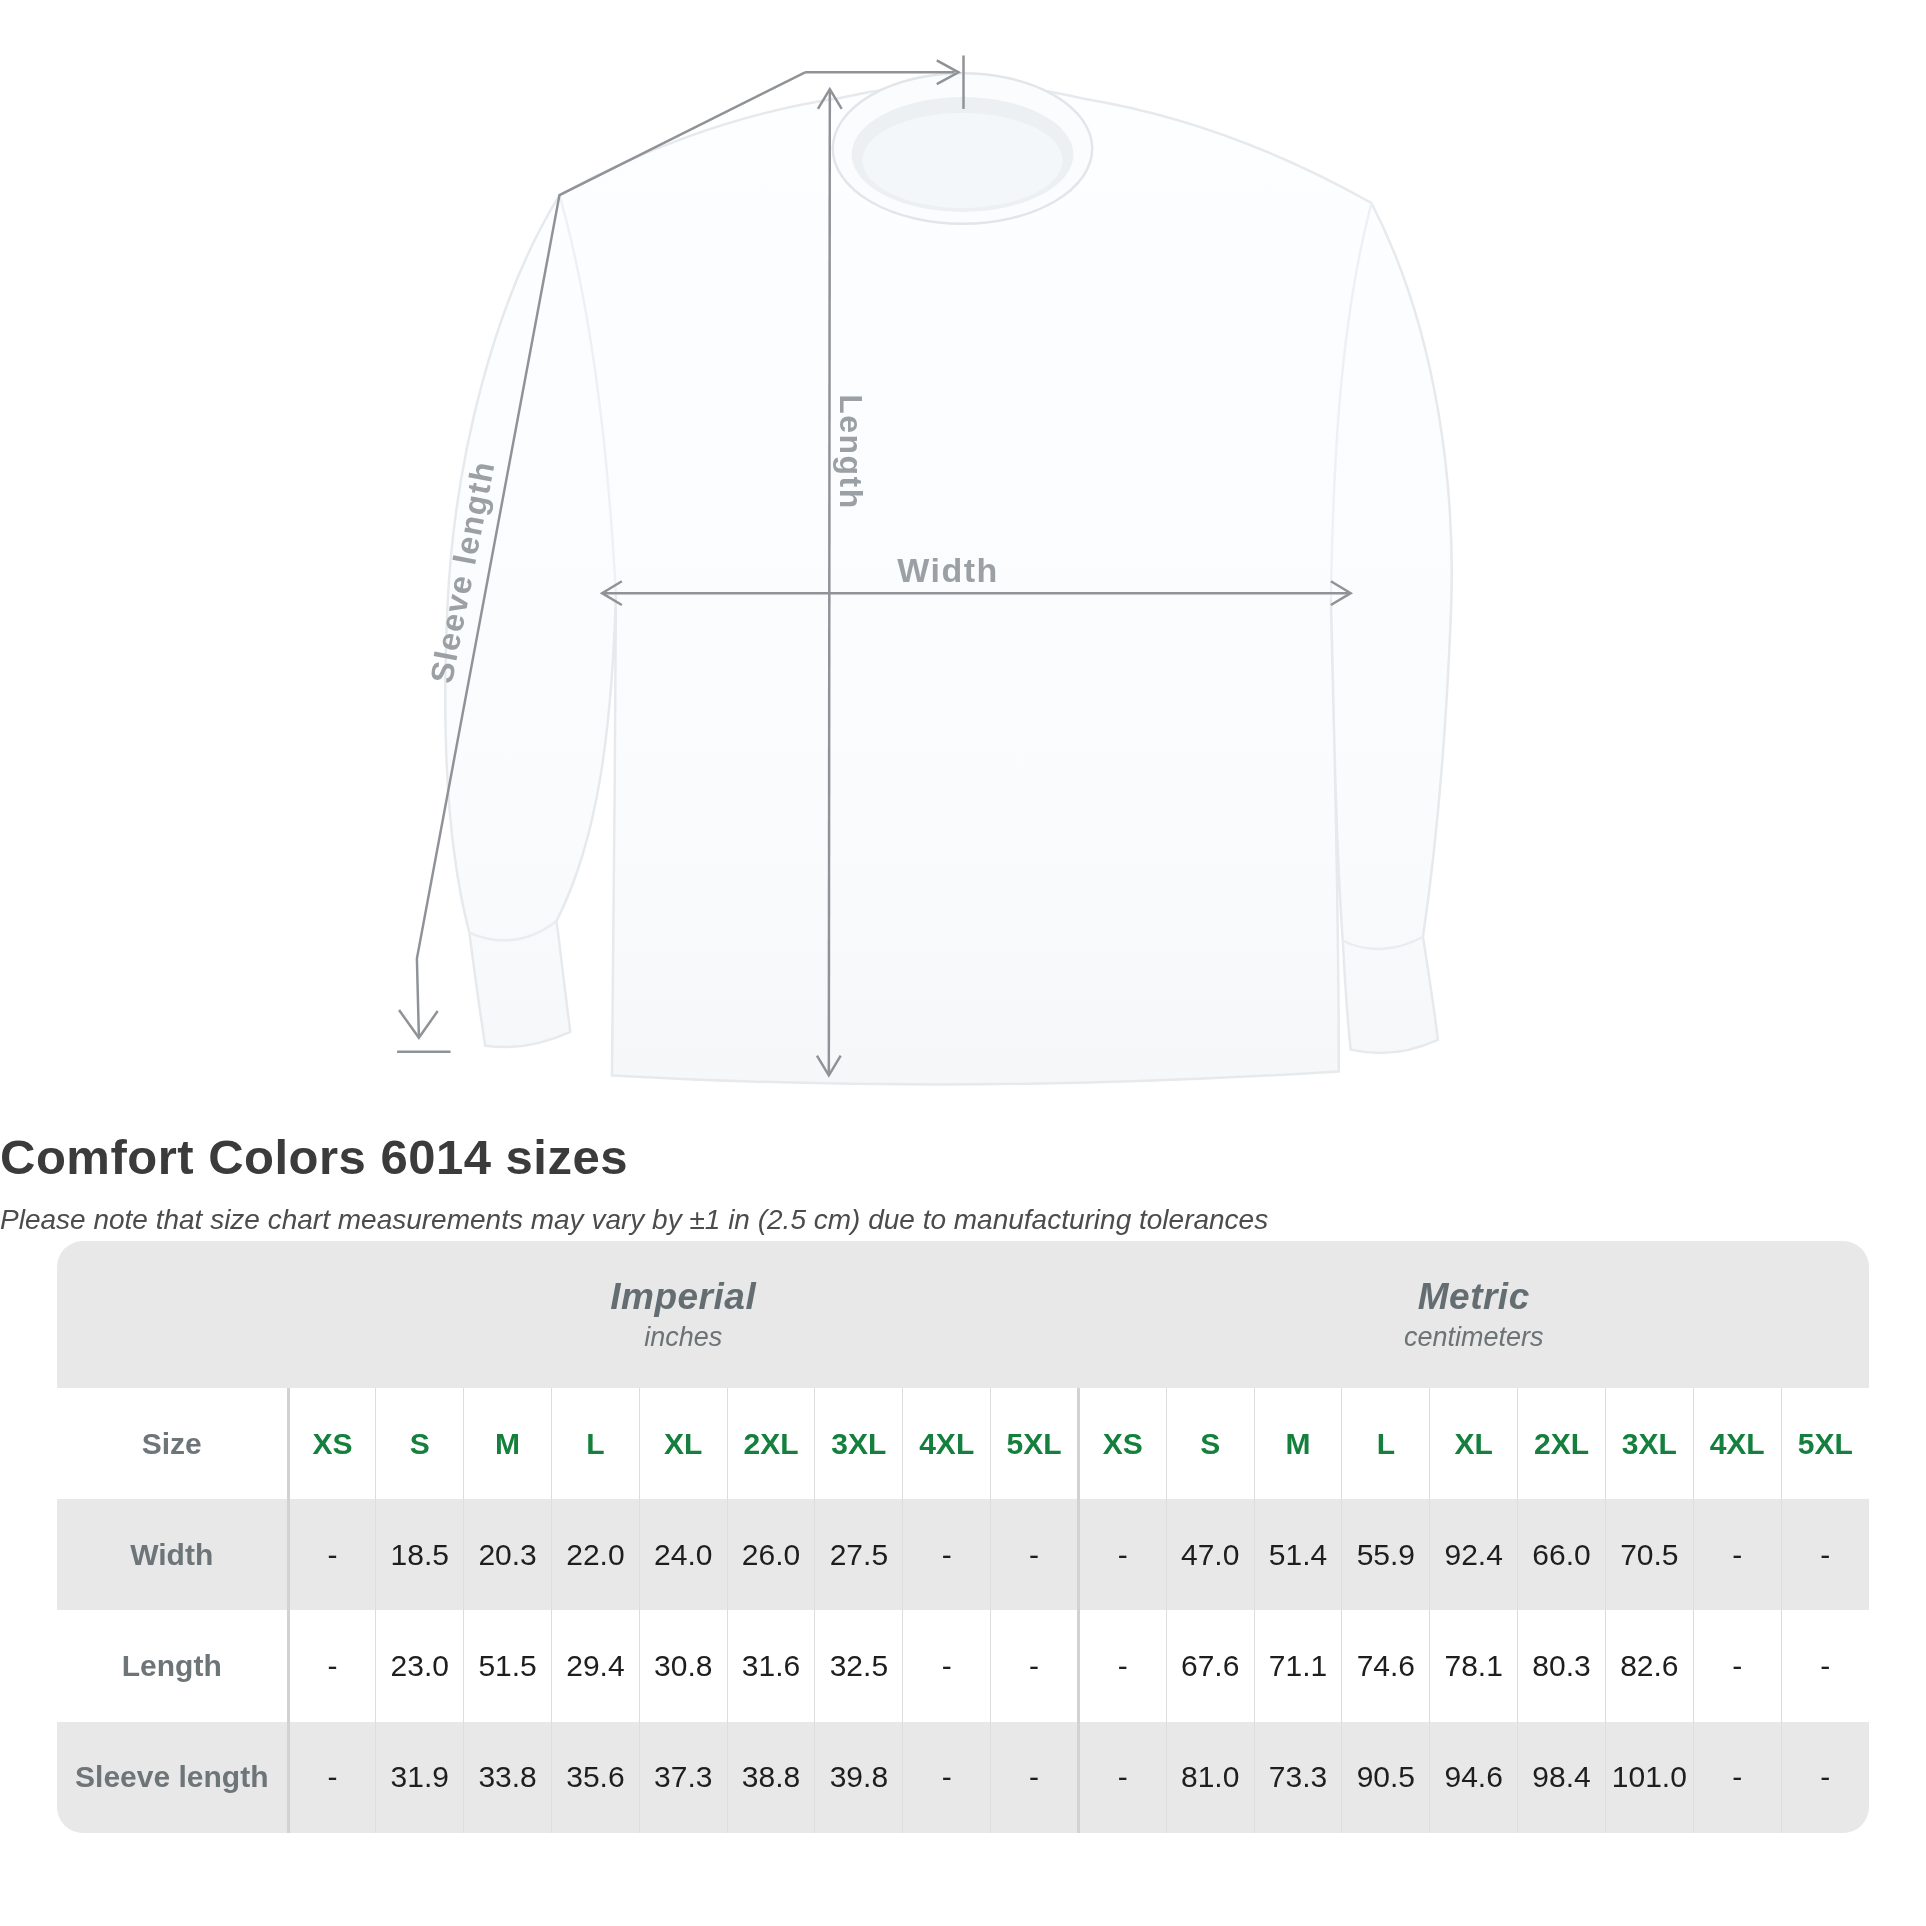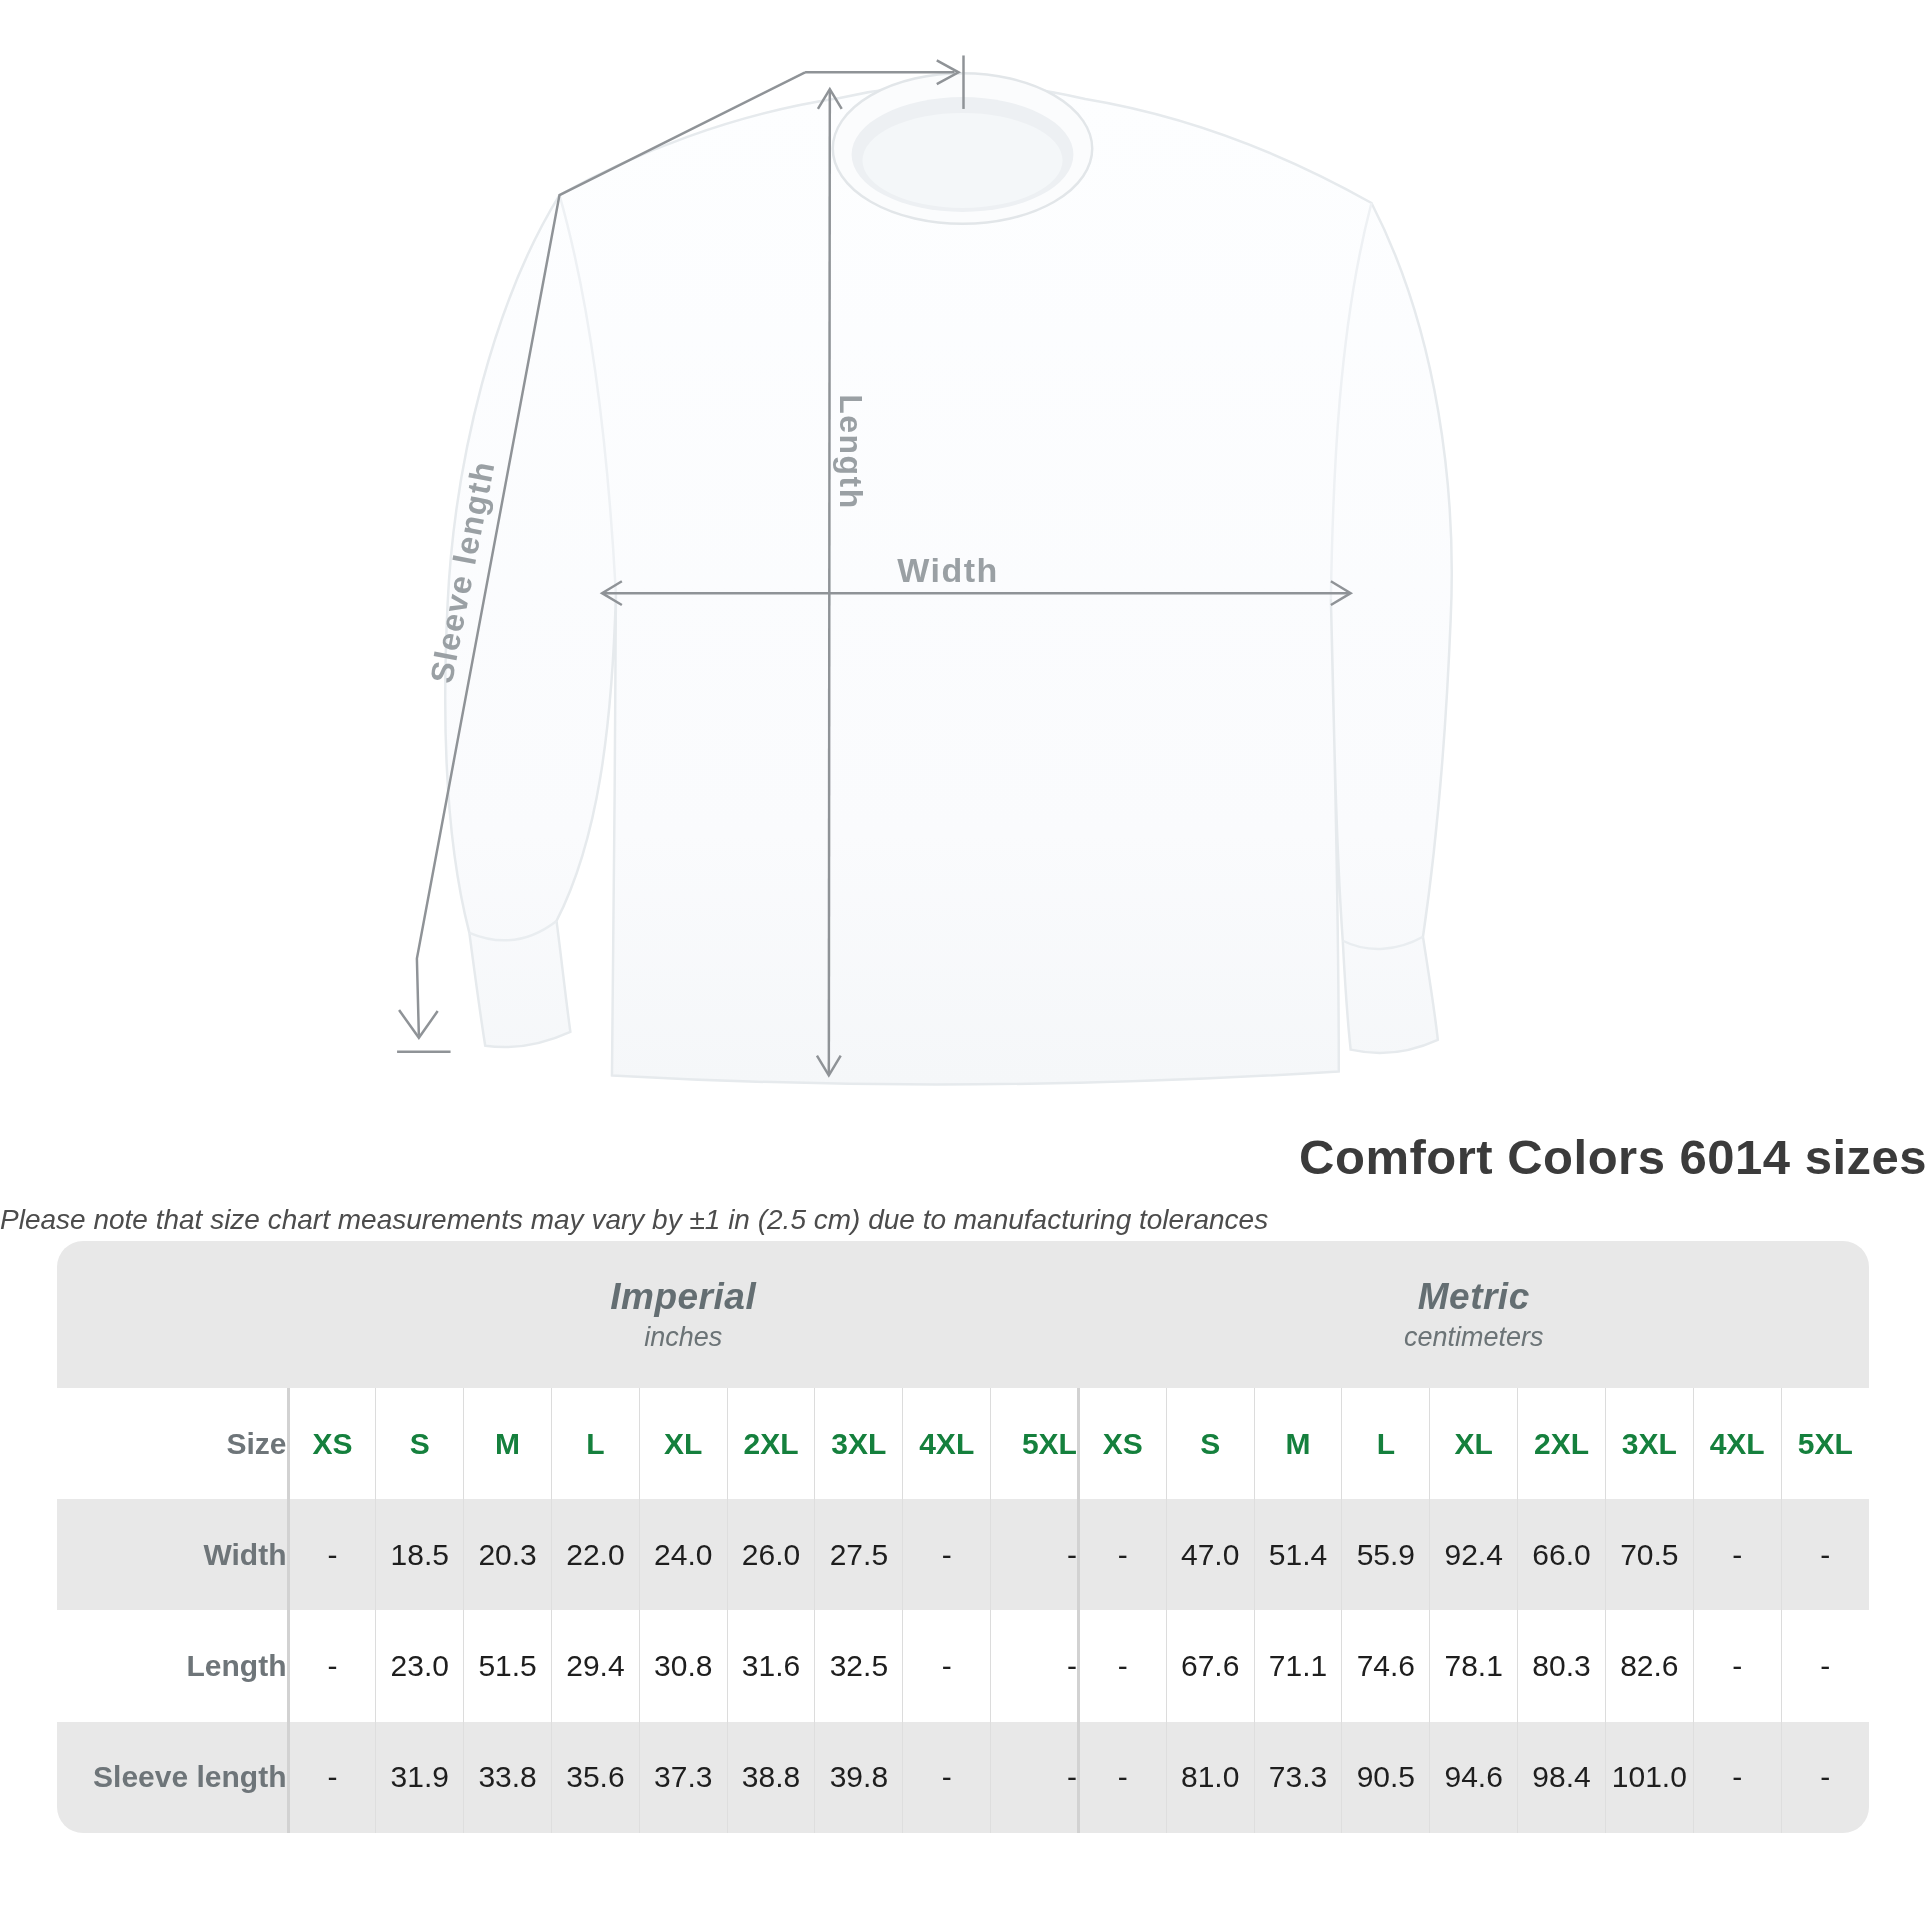--- a/index.html
+++ b/index.html
@@ -10,21 +10,21 @@
   
   .diagram{position:absolute;left:0;top:0;width:1927px;height:1119px;}
   .diagram svg{position:absolute;left:0;top:0;}
   .meas-label{
     position:absolute;font-weight:bold;color:#9aa0a4;letter-spacing:1.5px;
     white-space:nowrap;font-size:32px;
   }
   .meas-label.width{font-size:34px;}
   
   .chart-title{
-    position:absolute;left:0;top:1129px;width:1927px;text-align:right;
+    position:absolute;left:0;top:1129px;width:1927px;text-align:left;
     font-size:49px;font-weight:bold;color:#3b3b3b;letter-spacing:0.5px;
   }
   .chart-subtitle{
     position:absolute;left:0;top:1204px;width:1927px;
     font-size:28px;font-style:italic;color:#4c4c4c;
   }
   
   .table-wrap{
     position:absolute;left:57px;top:1241px;width:1812px;height:592px;
     background:#e8e8e8;border-radius:26px;overflow:hidden;
@@ -38,21 +38,21 @@
   .group-cell{background:transparent;}
   .group-name{display:block;font-size:37px;font-weight:bold;font-style:italic;color:#646e72;letter-spacing:0.5px;}
   .group-unit{display:block;font-size:27px;font-style:italic;color:#6b7376;margin-top:4px;font-weight:normal;}
   tr.header-row th{background:#ffffff;border-right:1px solid #dcdcdc;}
   .size-h{font-size:30px;font-weight:bold;color:#6e7579;}
   .size-col{font-size:30px;font-weight:bold;color:#15803d;}
   tr.data-row th,tr.data-row td{border-right:1px solid #dedede;}
   tr.data-row.r-white th,tr.data-row.r-white td{background:#ffffff;border-right:1px solid #dcdcdc;}
   .row-label{font-size:30px;font-weight:bold;color:#6e7579;}
   td.val{font-size:30px;color:#1e1e1e;}
-  .gsep{border-right:3px solid #d2d2d2 !important;text-align:right;}
+  .gsep{border-right:3px solid #d2d2d2 !important;}
   .nosep{border-right:none !important;}
 </style>
 </head>
 <body>
 
 <div class="page">
 
   <div class="diagram">
     <svg width="1927" height="1119" viewBox="0 0 1946 1130">
       <defs>

